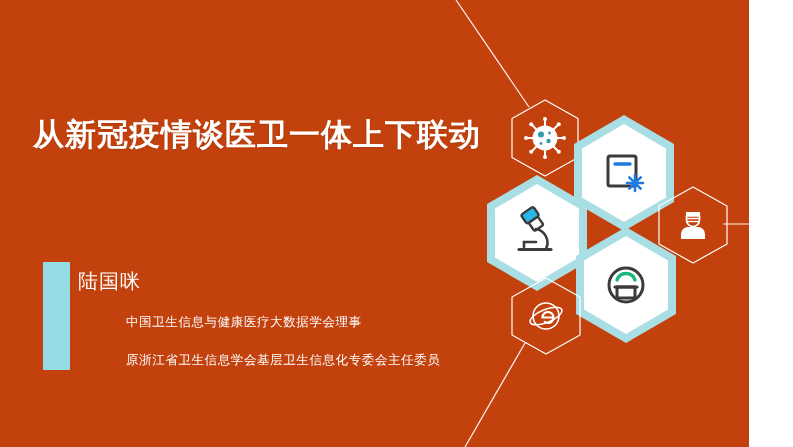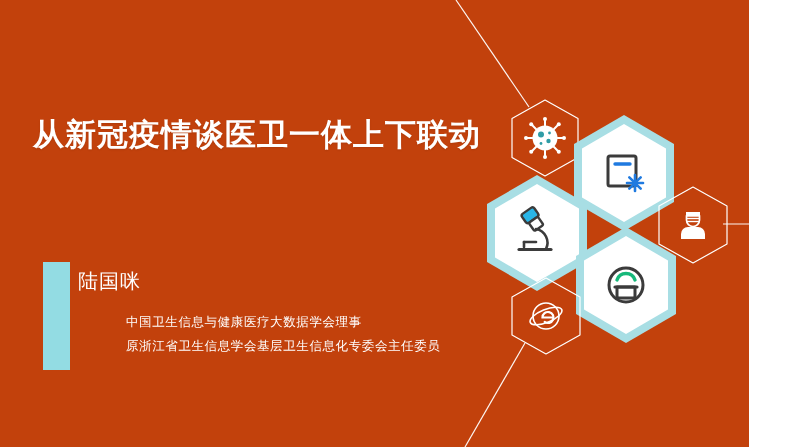--- a/index.html
+++ b/index.html
@@ -71,21 +71,21 @@
     position: absolute;
     left: 35px;
     color: #ffffff;
     font-size: 12.5px;
     letter-spacing: 0.6px;
     white-space: nowrap;
     font-weight: normal;
     margin-left: 48px;
   }
   .affil-1 { top: 52px; }
-  .affil-2 { top: 76px; }
+  .affil-2 { top: 90px; }
 
   
   .hex-cluster {
     position: absolute;
     left: 0;
     top: 0;
     width: 793px;
     height: 447px;
   }
   .hex {

